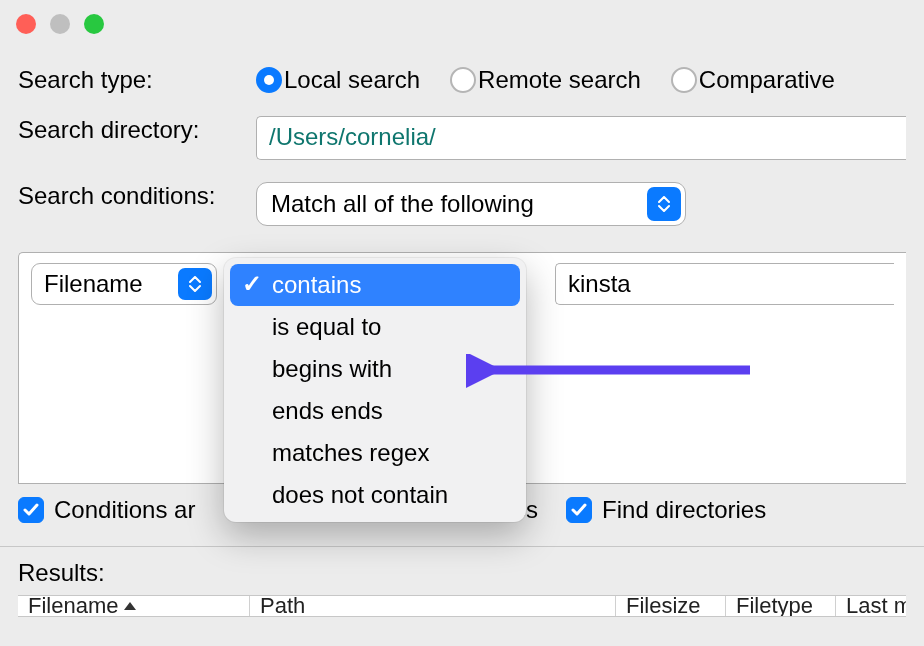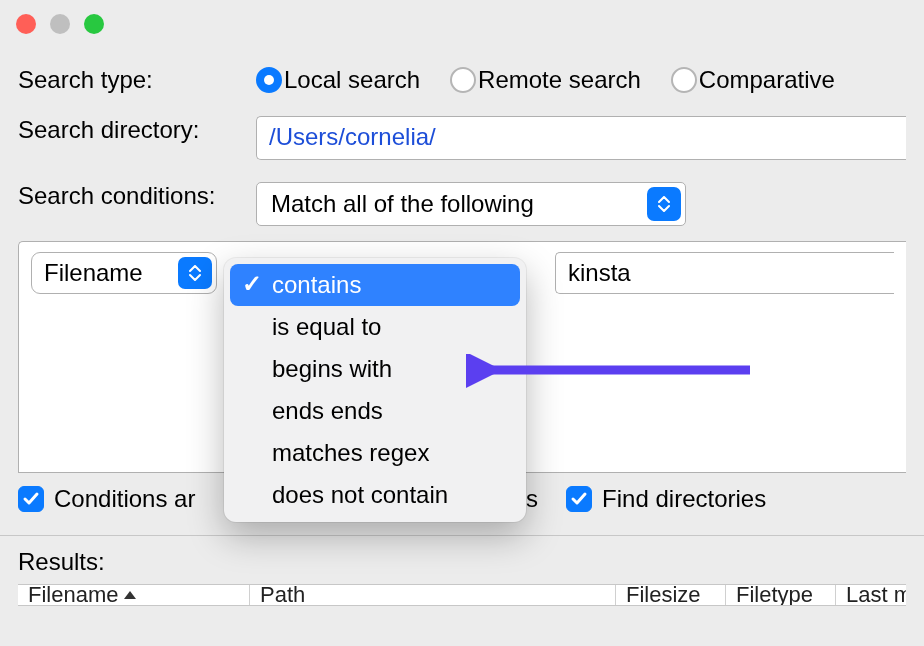--- a/index.html
+++ b/index.html
@@ -93,31 +93,31 @@
       transform: translate(-50%,-50%);
     }
     .text-input {
       flex: 1;
       height: 44px;
       border: 1.5px solid #b0b0b0;
       background: #fff;
       border-radius: 5px;
       padding: 0 12px;
       font-size: 24px;
-      color: #1d4ed8;
+      color: #0f766e;
       line-height: 40px;
       border-right: none;
       border-top-right-radius: 0;
       border-bottom-right-radius: 0;
     }
     .select {
       height: 44px;
       border: 1.5px solid #b0b0b0;
       background: #fff;
-      border-radius: 5px;
+      border-radius: 11px;
       padding: 0 50px 0 14px;
       font-size: 24px;
       display: flex;
       align-items: center;
       position: relative;
       width: 430px;
     }
     .select-knob {
       position: absolute;
       right: 4px;
@@ -315,21 +315,21 @@
         <span>Comparative</span>
       </div>
     </div>
   </div>
 
   <div class="row">
     <div class="label">Search directory:</div>
     <div class="text-input">/Users/cornelia/</div>
   </div>
 
-  <div class="row" style="margin-bottom:15px">
+  <div class="row" style="margin-bottom:26px">
     <div class="label">Search conditions:</div>
     <div class="select">
       <span>Match all of the following</span>
       <div class="select-knob">
         <svg width="12" height="8" viewBox="0 0 12 8">
             <path d="M1 6 L6 1 L11 6" stroke="#fff" stroke-width="2" fill="none" stroke-linecap="round" stroke-linejoin="round"></path>
           </svg>
         <svg width="12" height="8" viewBox="0 0 12 8">
             <path d="M1 2 L6 7 L11 2" stroke="#fff" stroke-width="2" fill="none" stroke-linecap="round" stroke-linejoin="round"></path>
           </svg>

